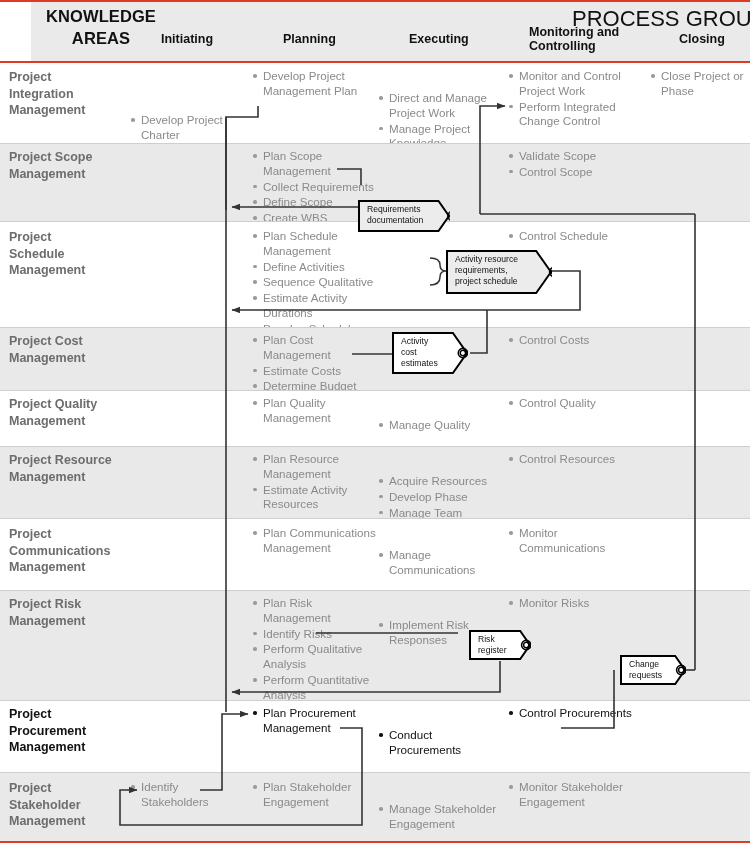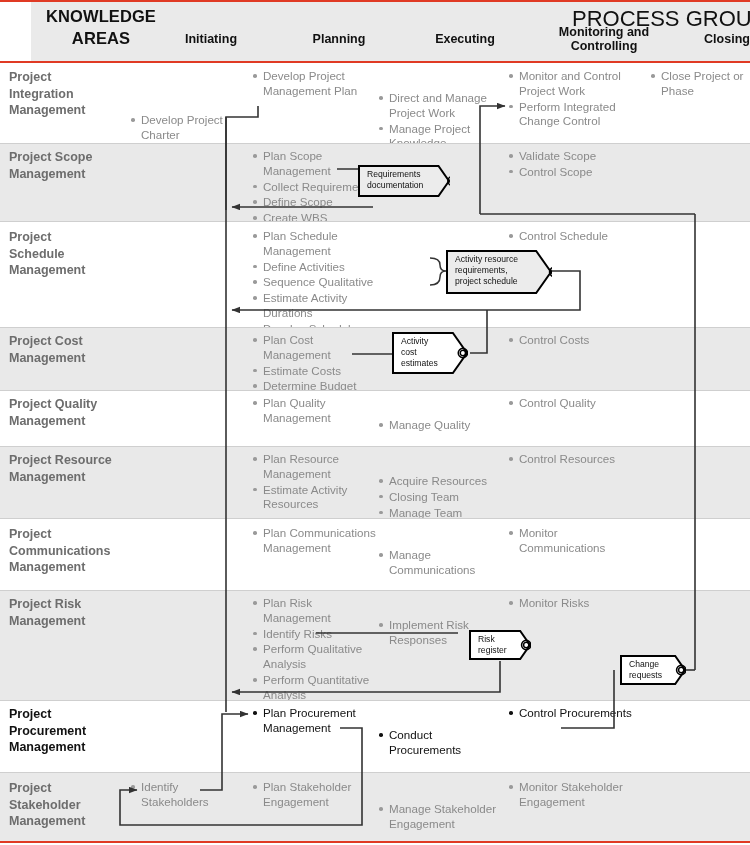--- a/index.html
+++ b/index.html
@@ -25,21 +25,21 @@
     position:absolute;left:0px;top:4px;width:140px;
     text-align:center;font-size:16.5px;font-weight:bold;color:#111;line-height:1.32;
     letter-spacing:.1px;
   }
   .hdr-pg{
     position:absolute;left:140px;top:4px;width:610px;
     text-align:right;font-size:22px;color:#111;line-height:1.2;
   }
   .hdr-col{
     position:absolute;top:30px;
-    text-align:center;font-size:12.5px;font-weight:bold;color:#111;line-height:1.15;
+    text-align:left;font-size:12.5px;font-weight:bold;color:#111;line-height:1.15;
   }
   .hdr-col.c0{left:130px;width:100px;}
   .hdr-col.c1{left:252px;width:112px;}
   .hdr-col.c2{left:378px;width:112px;}
   .hdr-col.c3{left:498px;width:150px;top:23px;}
   .hdr-col.c4{left:648px;width:96px;}
 
   
   .row{position:absolute;left:0;width:750px;}
   .row.shade{background:#e9e9e9;}
@@ -196,21 +196,21 @@
       <div class="ka-label" style="top: 452px;">
         <div>Project Resource</div>
         <div>Management</div>
       </div>
       <div class="cell col1" style="top: 452px;">
         <div class="proc">Plan Resource Management</div>
         <div class="proc">Estimate Activity Resources</div>
       </div>
       <div class="cell col2" style="top: 452px;">
         <div class="proc">Acquire Resources</div>
-        <div class="proc">Closing Team</div>
+        <div class="proc">Develop Phase</div>
         <div class="proc">Manage Team</div>
       </div>
       <div class="cell col3" style="top: 452px;">
         <div class="proc">Control Resources</div>
       </div>
       <div class="row plain" style="top: 518px; height: 72px;"></div>
       <div class="rowline" style="top: 518px;"></div>
       <div class="ka-label" style="top: 526px;">
         <div>Project</div>
         <div>Communications</div>
@@ -314,21 +314,21 @@
       <path d="M561,728 L614,728 L614,670"></path>
       <path d="M686,670 L695,670"></path>
 
       <path d="M200,790 L222,790 L222,714 L248,714" marker-end="url(#ah)"></path>
 
       <path d="M340,728 L362,728 L362,825 L120,825 L120,790 L137,790" marker-end="url(#ah)"></path>
     </g>
   </svg>
 
   <div id="tags-layer">
-      <div class="tag" style="left: 358px; top: 165px; width: 92px; height: 32px;">
+      <div class="tag" style="left: 358px; top: 200px; width: 92px; height: 32px;">
         <svg width="92" height="32" viewBox="0 0 92 32" style="position: absolute; left: 0px; top: 0px;">
           <path d="M1,1 L80.48,1 L91,16 L80.48,31 L1,31 Z" fill="#ececec" stroke="#000" stroke-width="2" stroke-linejoin="miter"></path>
           <circle cx="94.48" cy="16" r="4.6" fill="none" stroke="#000" stroke-width="1.6"></circle>
           <circle cx="94.48" cy="16" r="2.6" fill="none" stroke="#000" stroke-width="1.4"></circle>
         </svg>
         <div class="tg-txt">Requirements
 documentation</div>
       </div>
       <div class="tag" style="left: 446px; top: 250px; width: 106px; height: 44px;">
         <svg width="106" height="44" viewBox="0 0 106 44" style="position: absolute; left: 0px; top: 0px;">

